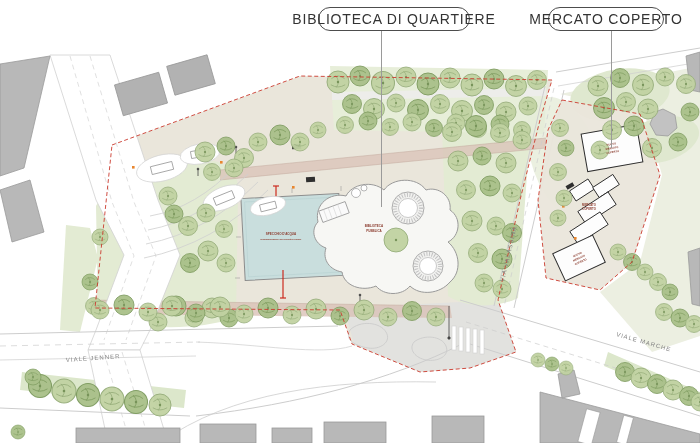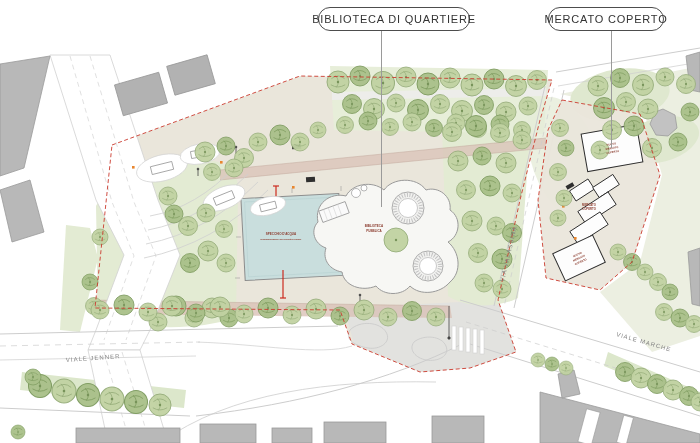--- a/index.html
+++ b/index.html
@@ -1,21 +1,21 @@
 <!DOCTYPE html>
 <html><head>
 <meta charset="utf-8">
 <style>
   html,body{margin:0;padding:0;background:#ffffff;}
   .stage{position:relative;width:700px;height:443px;background:#fff;overflow:hidden;
          font-family:"Liberation Sans",sans-serif;}
   .stage svg{position:absolute;left:0;top:0;}
   .callout{position:absolute;height:22px;border:1.2px solid #4d4d4d;border-radius:12px;
            background:#fff;display:flex;align-items:center;justify-content:center;
-           font-size:11px;letter-spacing:.8px;color:#333;white-space:nowrap;z-index:3;}
+           font-size:14px;letter-spacing:.8px;color:#333;white-space:nowrap;z-index:3;}
   .leader{position:absolute;width:1px;background:#9a9a9a;z-index:2;}
   .co-lib{left:318px;top:7px;width:150px;}
   .co-mkt{left:548px;top:7px;width:114px;}
   .ld-lib{left:381px;top:29px;height:178px;}
   .ld-mkt{left:611px;top:29px;height:119px;}
   text{font-family:"Liberation Sans",sans-serif;}
   .street{font-size:6px;letter-spacing:1px;fill:#848484;}
   .tinyred{fill:#8a3a2c;font-weight:bold;}
 </style>
 </head>

